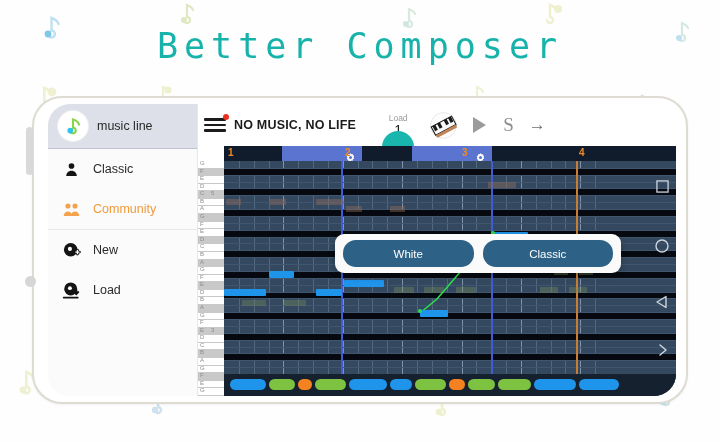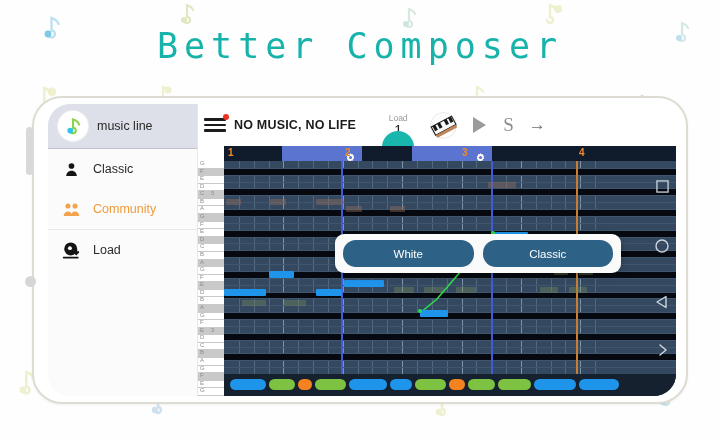--- a/index.html
+++ b/index.html
@@ -294,20 +294,31 @@
           <svg width="19" height="17" viewBox="0 0 26 24">
             <circle cx="8" cy="7" r="3.6" fill="#f3a34d"></circle>
               <circle cx="18" cy="7" r="3.6" fill="#f3a34d"></circle>
             <path d="M2 21c0-3.5 2.7-6.2 6-6.2s6 2.7 6 6.2z" fill="#f3a34d"></path>
             <path d="M12 21c0-3.5 2.7-6.2 6-6.2s6 2.7 6 6.2z" fill="#f3a34d"></path>
           </svg>
         </div>
         <span class="sb-label">Community</span>
       </div>
       <div class="sb-sep-light"></div>
+      <div class="sb-row">
+        <div class="sb-icon">
+          <svg width="19" height="19" viewBox="0 0 24 24">
+            <circle cx="11" cy="11" r="8.6" fill="#141414"></circle>
+            <circle cx="10" cy="10" r="2.6" fill="#fbfbfc"></circle>
+            <path d="M17 14h5M19.5 11.5v5" stroke="#141414" stroke-width="3.6" stroke-linecap="round"></path>
+            <path d="M17.5 14h4M19.5 12v4" stroke="#fbfbfc" stroke-width="1.7" stroke-linecap="round"></path>
+          </svg>
+        </div>
+        <span class="sb-label">New</span>
+      </div>
       <div class="sb-row">
         <div class="sb-icon">
           <svg width="19" height="19" viewBox="0 0 24 24">
             <circle cx="11" cy="10" r="8.2" fill="#141414"></circle>
             <circle cx="10" cy="9" r="2.5" fill="#fbfbfc"></circle>
             <path d="M18 11v5M15.6 14l2.4 2.6 2.4-2.6" stroke="#141414" stroke-width="2.6" fill="none" stroke-linecap="round" stroke-linejoin="round"></path>
             <path d="M2 21h18" stroke="#141414" stroke-width="2" stroke-linecap="round"></path>
           </svg>
         </div>
         <span class="sb-label">Load</span>

